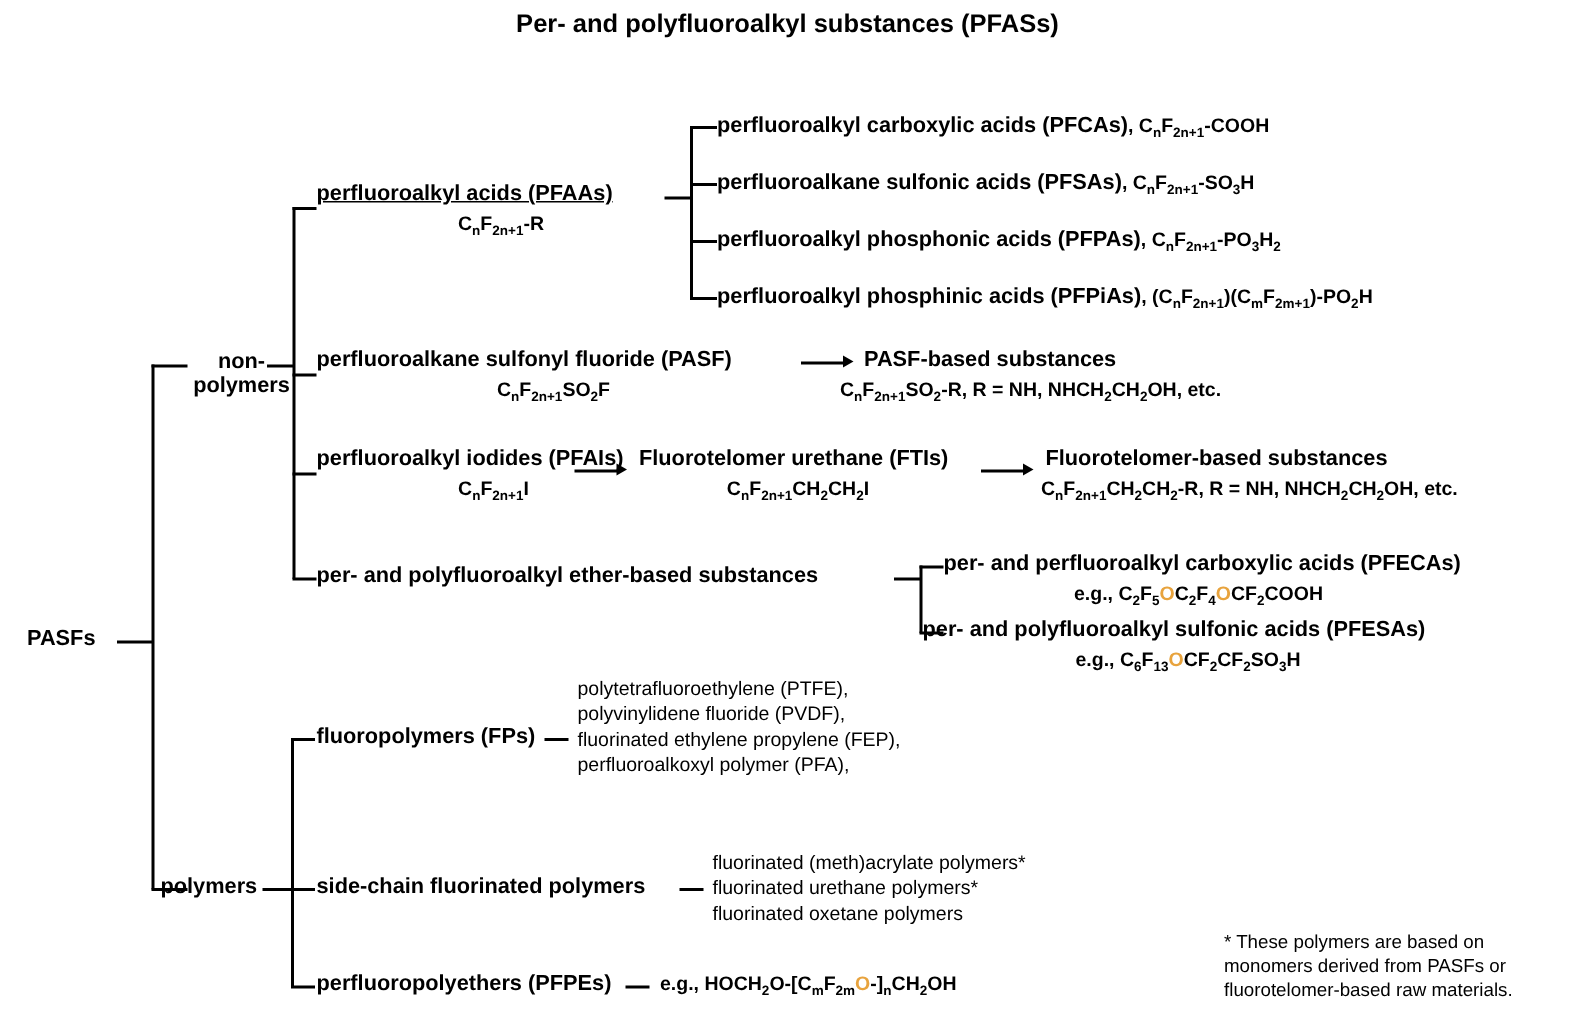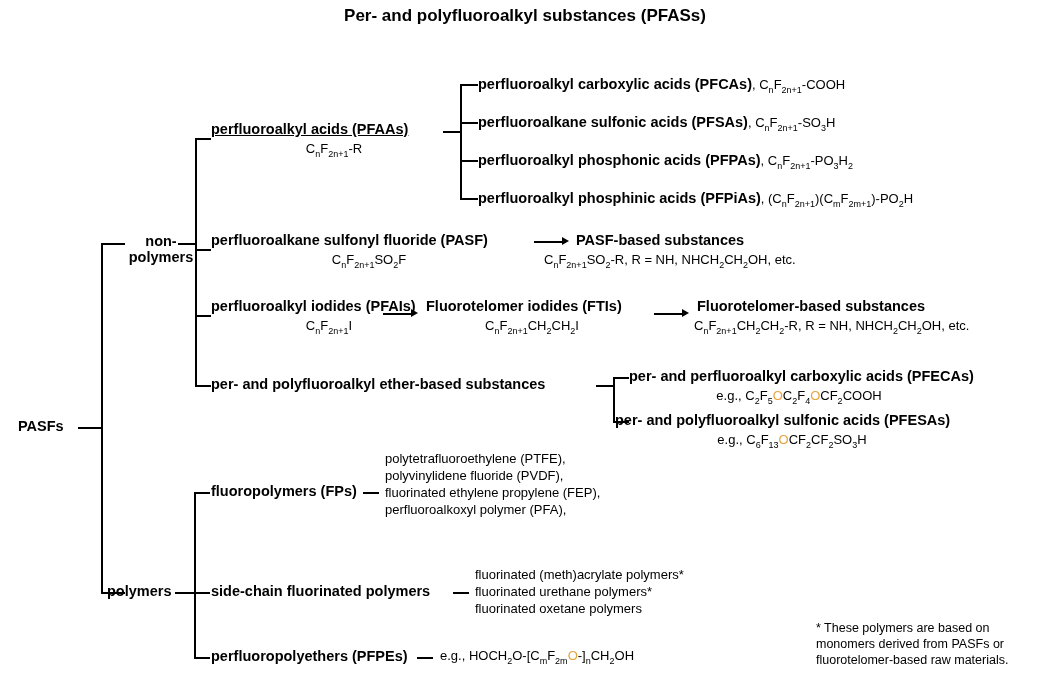--- a/index.html
+++ b/index.html
@@ -30,21 +30,21 @@
   }
   .bold {
     font-weight: bold;
     font-size: 14.5px;
   }
   .ctr {
     text-align: center;
   }
   .formula {
     font-size: 13px;
-    font-weight: normal;
+    font-weight: bold;
     text-align: center;
   }
   .formula sub { font-size: 9px; }
   .o-high { color: #E8A33D; }
   .line {
     position: absolute;
     background: #000000;
   }
   .hline { height: 1.6px; }
   .vline { width: 1.6px; }
@@ -120,29 +120,29 @@
   <span class="bold">perfluoroalkyl phosphinic acids (PFPiAs)</span><span class="formula">, (C<sub>n</sub>F<sub>2n+1</sub>)(C<sub>m</sub>F<sub>2m+1</sub>)-PO<sub>2</sub>H</span>
 </div>
 
 <div class="node bold" style="left:211px; top:232px;">perfluoroalkane sulfonyl fluoride (PASF)</div>
 <div class="node formula ctr" style="left:211px; top:252px; width:316px;">C<sub>n</sub>F<sub>2n+1</sub>SO<sub>2</sub>F</div>
 
 <div class="line hline" style="left:534px; top:241px; width:30px;"></div>
 <div class="arrow" style="left:562px; top:237px;"></div>
 
 <div class="node bold" style="left:576px; top:232px;">PASF-based substances</div>
-<div class="node formula" style="left:544px; top:252px;">C<sub>n</sub>F<sub>2n+1</sub>SO<sub>2</sub>-R, R = NH, NHCH<sub>2</sub>CH<sub>2</sub>OH, etc.</div>
+<div class="node formula" style="left:560px; top:252px;">C<sub>n</sub>F<sub>2n+1</sub>SO<sub>2</sub>-R, R = NH, NHCH<sub>2</sub>CH<sub>2</sub>OH, etc.</div>
 
 <div class="node bold" style="left:211px; top:298px;">perfluoroalkyl iodides (PFAIs)</div>
 <div class="node formula ctr" style="left:211px; top:318px; width:236px;">C<sub>n</sub>F<sub>2n+1</sub>I</div>
 
 <div class="line hline" style="left:383px; top:313px; width:30px;"></div>
 <div class="arrow" style="left:411px; top:309px;"></div>
 
-<div class="node bold" style="left:426px; top:298px;">Fluorotelomer iodides (FTIs)</div>
+<div class="node bold" style="left:426px; top:298px;">Fluorotelomer urethane (FTIs)</div>
 <div class="node formula ctr" style="left:426px; top:318px; width:212px;">C<sub>n</sub>F<sub>2n+1</sub>CH<sub>2</sub>CH<sub>2</sub>I</div>
 
 <div class="line hline" style="left:654px; top:313px; width:30px;"></div>
 <div class="arrow" style="left:682px; top:309px;"></div>
 
 <div class="node bold" style="left:697px; top:298px;">Fluorotelomer-based substances</div>
 <div class="node formula" style="left:694px; top:318px;">C<sub>n</sub>F<sub>2n+1</sub>CH<sub>2</sub>CH<sub>2</sub>-R, R = NH, NHCH<sub>2</sub>CH<sub>2</sub>OH, etc.</div>
 
 <div class="node bold" style="left:211px; top:376px;">per- and polyfluoroalkyl ether-based substances</div>
 

